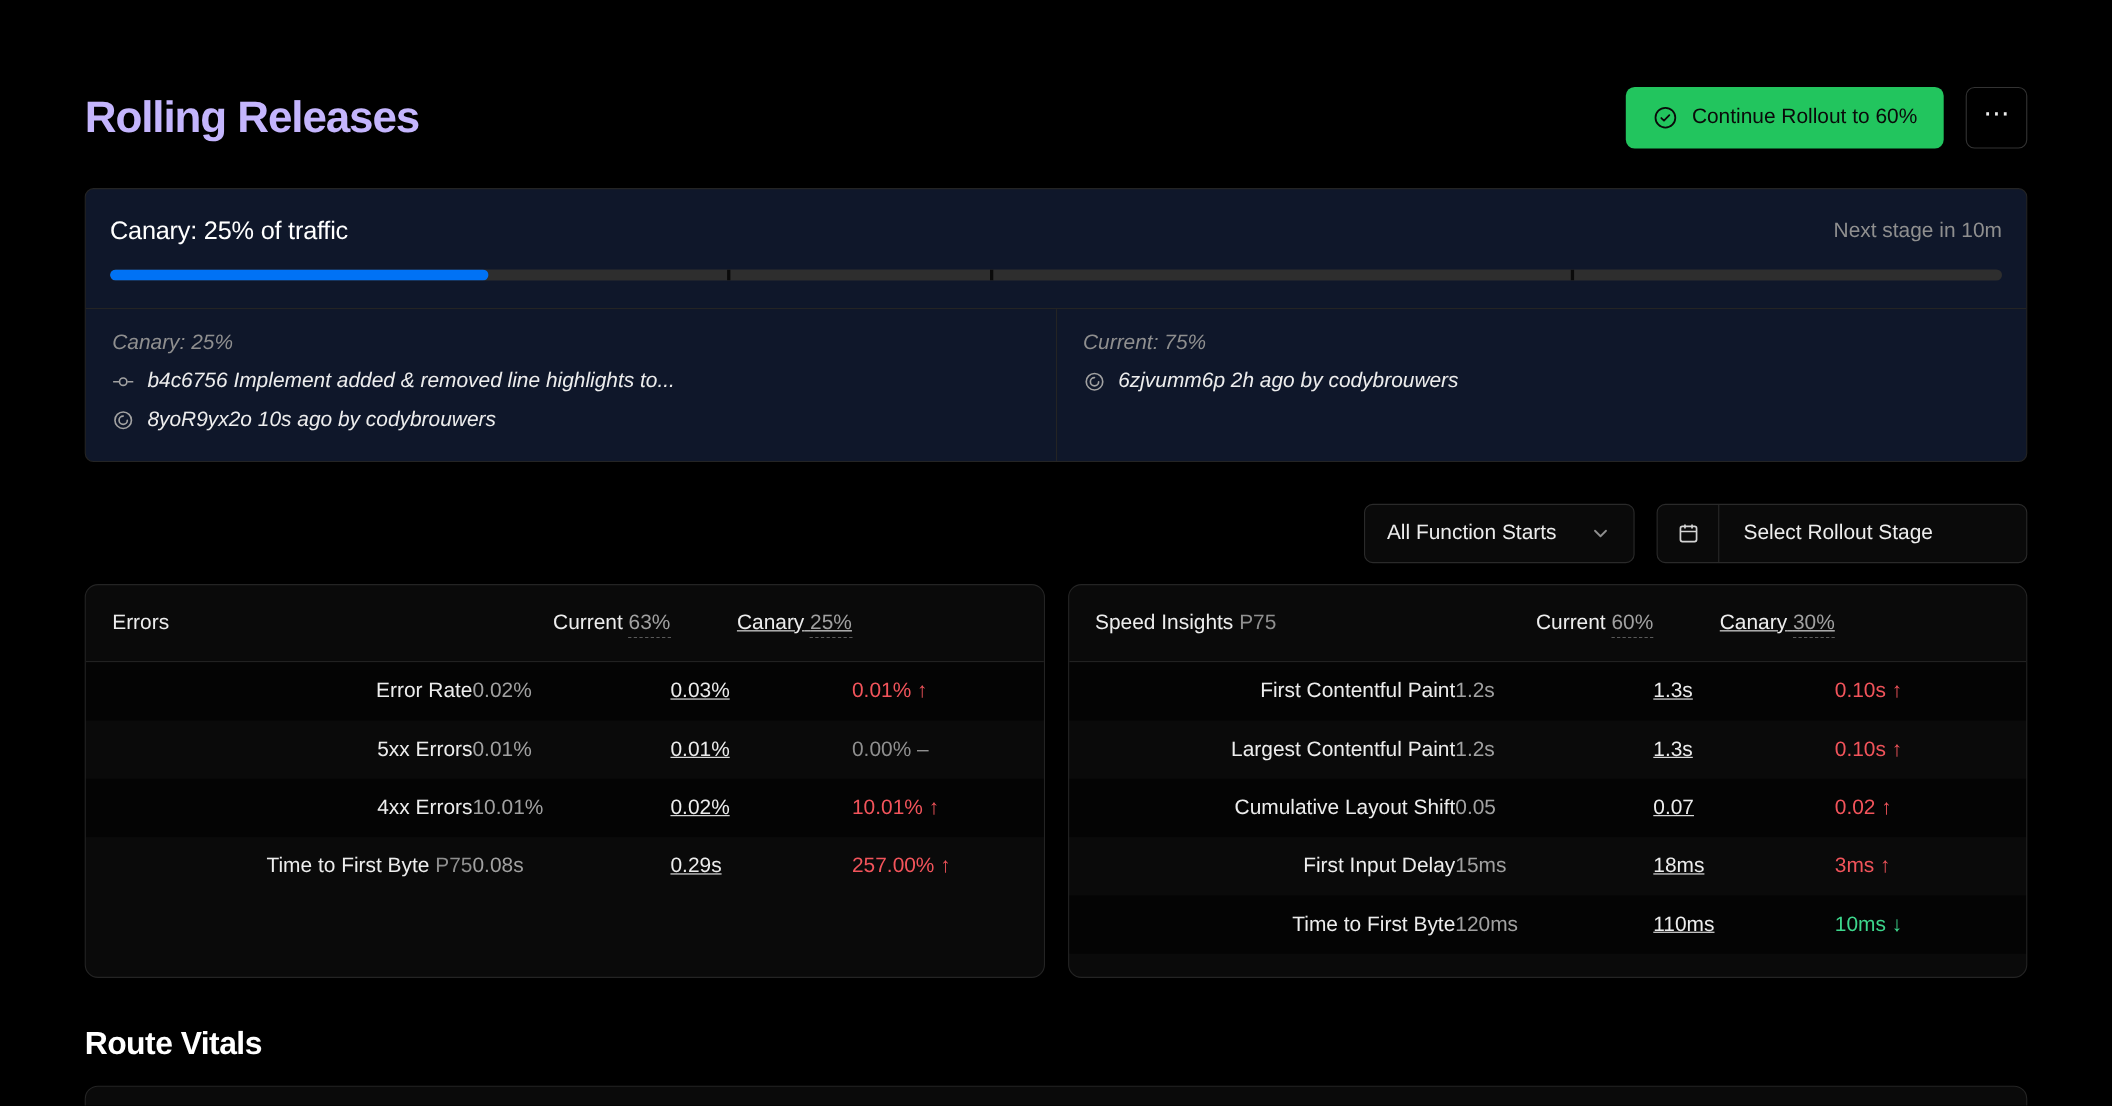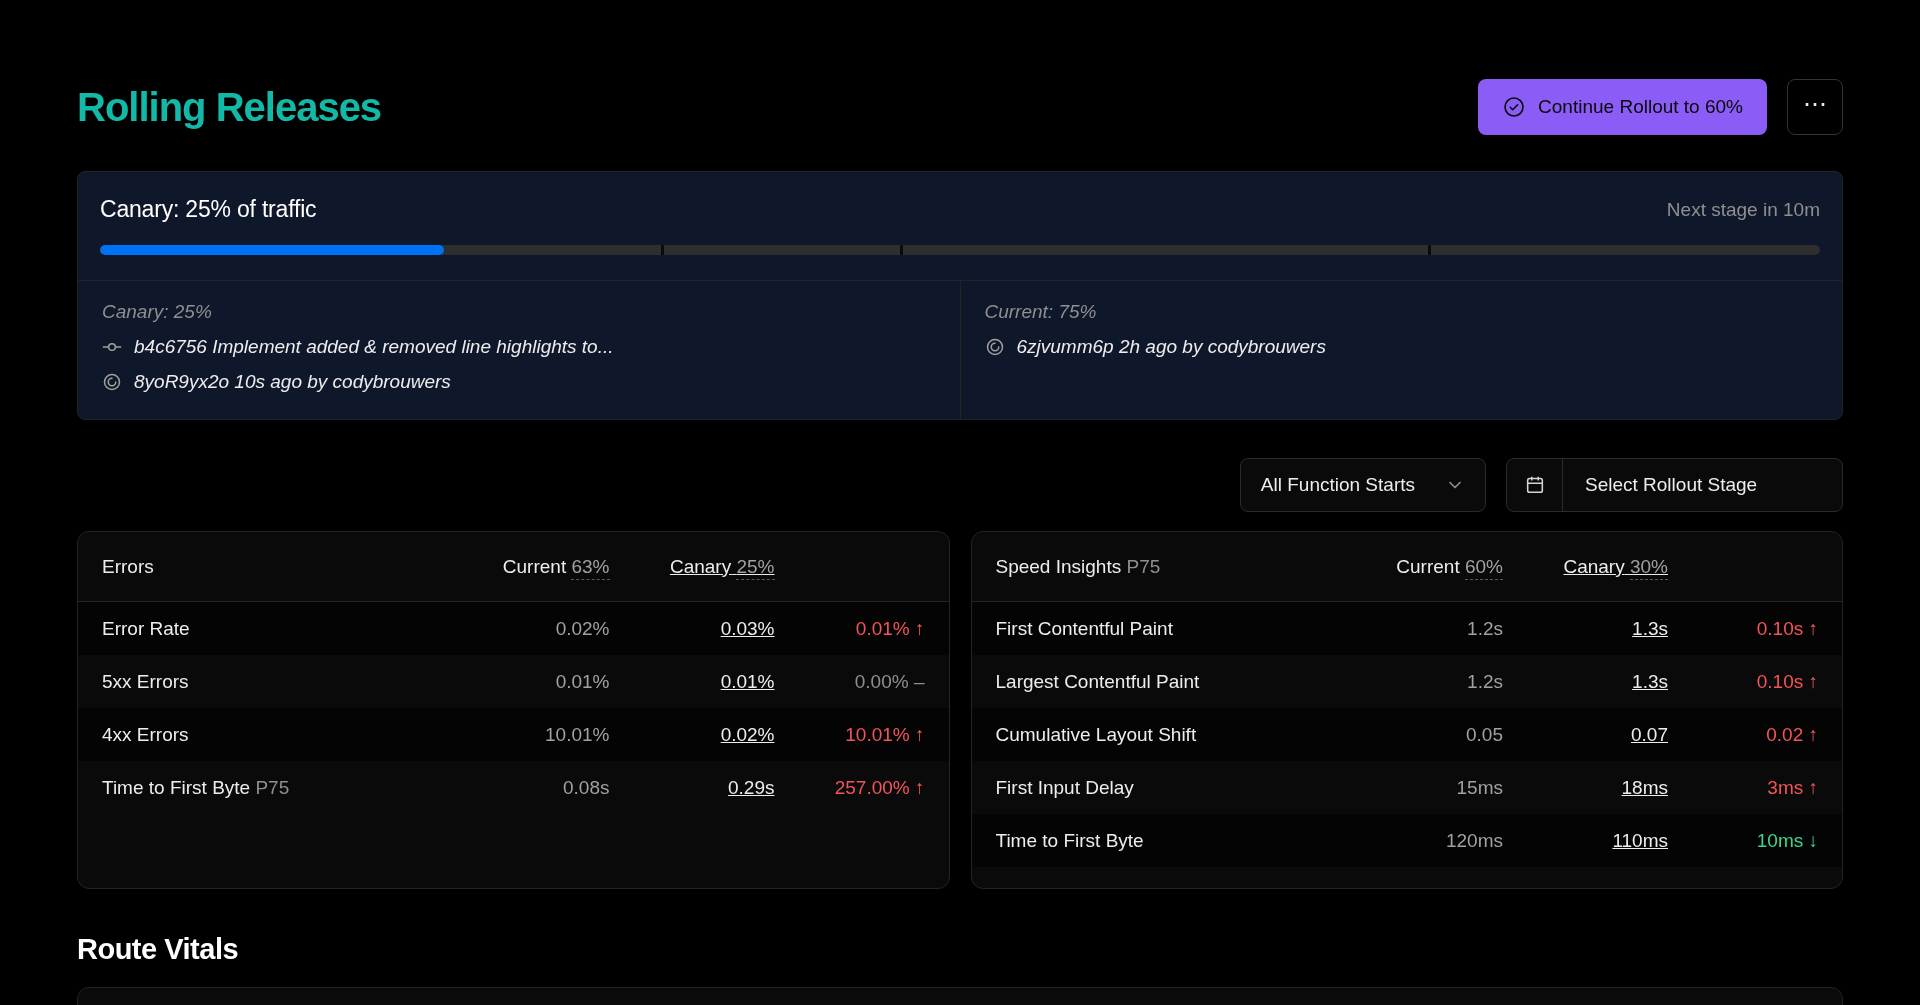--- a/index.html
+++ b/index.html
@@ -15,26 +15,26 @@
   .header-row {
     padding-top: 79px;
     display: flex;
     justify-content: space-between;
     align-items: center;
   }
   .page-title {
     font-size: 40px;
     font-weight: 700;
     letter-spacing: -1px;
-    color: #14b8a6;
+    color: #c4b5fd;
   }
   .header-actions { display: flex; align-items: center; gap: 20px; }
   .btn-continue {
     display: inline-flex; align-items: center; gap: 12px;
-    background: #8b5cf6; color: #0a0a0a;
+    background: #22c55e; color: #0a0a0a;
     border: none; border-radius: 8px;
     height: 56px; padding: 0 24px;
     font-size: 19px; font-weight: 500;
     font-family: inherit; cursor: pointer;
   }
   .btn-more {
     width: 56px; height: 56px;
     display: flex; align-items: center; justify-content: center;
     background: #000; color: #ededed;
     border: 1px solid #333; border-radius: 8px;
@@ -131,23 +131,23 @@
     border-bottom: 1px dashed #5a5a5a;
     padding-bottom: 2px;
     cursor: help;
   }
   .metric-row {
     display: flex; align-items: center;
     height: 53px; padding: 0 24px;
     font-size: 19px;
   }
   .metric-rows .metric-row:nth-child(odd) { background: rgba(0,0,0,0.6); }
-  .row-label { flex: 1; color: #ededed; font-weight: 500; white-space: nowrap; overflow: hidden; }
+  .row-label { flex: 1; color: #ededed; font-weight: 500; white-space: nowrap; overflow: hidden; text-align: right; }
   .row-suffix { color: #8f8f8f; font-weight: 400; }
-  .cell { text-align: right; white-space: nowrap; }
+  .cell { white-space: nowrap; }
   .val-current { color: #a1a1a1; }
   .val-canary  { color: #ededed; }
   .delta-up   { color: #f2545b; }
   .delta-down { color: #3dd68c; }
   .delta-flat { color: #8f8f8f; }
 
   
   .route-vitals-title {
     margin-top: 44px;
     font-size: 29px; font-weight: 700; color: #fff;

